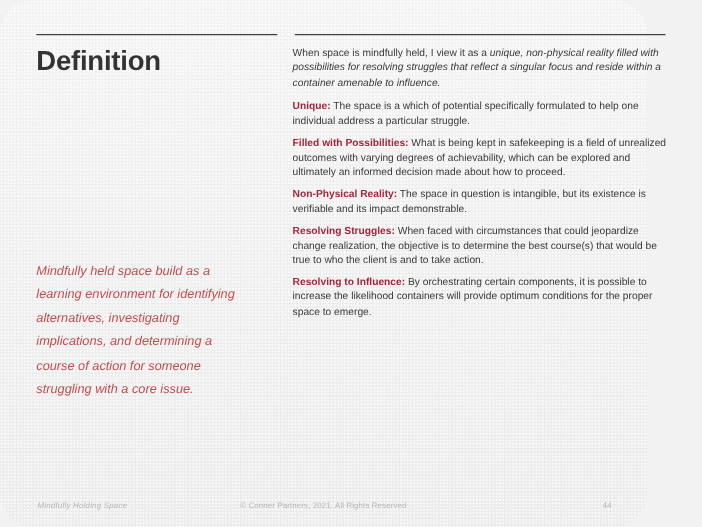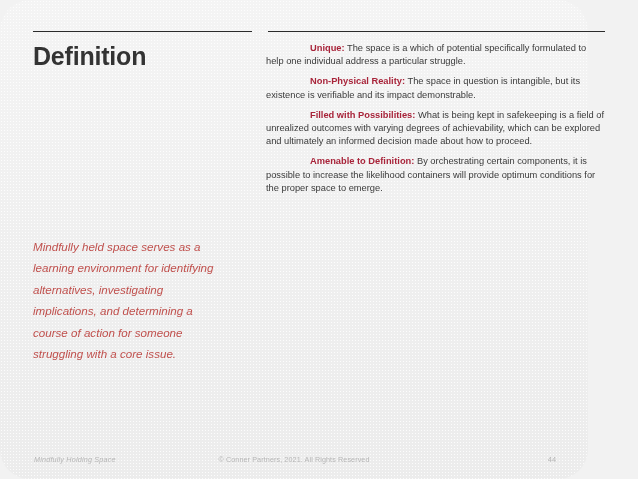--- a/index.html
+++ b/index.html
@@ -84,21 +84,20 @@
   .para {
     font-size: 9.3px;
     line-height: 1.42;
     margin: 0 0 7px 0;
     color: #3a3a3a;
   }
   .para:last-child { margin-bottom: 0; }
   .lbl {
     font-weight: bold;
     color: #a8243a;
-    margin-left: 44px;
   }
 
   
   .footer-left {
     position: absolute;
     left: 34px;
     top: 455px;
     font-size: 7.2px;
     font-style: italic;
     color: #b6b6b6;
@@ -126,35 +125,37 @@
 </head>
 <body>
 
 <div class="slide">
 
   <div class="rule rule-left"></div>
   <div class="rule rule-right"></div>
 
   <div class="title">Definition</div>
 
-  <div class="callout">Mindfully held space serves as a learning environment for identifying alternatives, investigating implications, and determining a course of action for someone struggling with a core issue.</div>
+  <div class="callout">Mindfully held space build as a learning environment for identifying alternatives, investigating implications, and determining a course of action for someone struggling with a core issue.</div>
 
   <div class="body-col">
 
+    <p class="lede"><span>When space is mindfully held, I view it as a </span><span class="em">unique, non-physical reality filled with possibilities for resolving struggles that reflect a singular focus and reside within a container amenable to influence.</span></p>
 
     <p class="para"><span class="lbl">Unique:</span><span> The space is a which of potential specifically formulated to help one individual address a particular struggle.</span></p>
 
+    <p class="para"><span class="lbl">Filled with Possibilities:</span><span> What is being kept in safekeeping is a field of unrealized outcomes with varying degrees of achievability, which can be explored and ultimately an informed decision made about how to proceed.</span></p>
+
     <p class="para"><span class="lbl">Non-Physical Reality:</span><span> The space in question is intangible, but its existence is verifiable and its impact demonstrable.</span></p>
 
-    <p class="para"><span class="lbl">Filled with Possibilities:</span><span> What is being kept in safekeeping is a field of unrealized outcomes with varying degrees of achievability, which can be explored and ultimately an informed decision made about how to proceed.</span></p>
+    <p class="para"><span class="lbl">Resolving Struggles:</span><span> When faced with circumstances that could jeopardize change realization, the objective is to determine the best course(s) that would be true to who the client is and to take action.</span></p>
 
 
 
-
-    <p class="para"><span class="lbl">Amenable to Definition:</span><span> By orchestrating certain components, it is possible to increase the likelihood containers will provide optimum conditions for the proper space to emerge.</span></p>
+    <p class="para"><span class="lbl">Resolving to Influence:</span><span> By orchestrating certain components, it is possible to increase the likelihood containers will provide optimum conditions for the proper space to emerge.</span></p>
 
   </div>
 
   <div class="footer-left">Mindfully Holding Space</div>
   <div class="footer-center">© Conner Partners, 2021. All Rights Reserved</div>
   <div class="footer-right">44</div>
 
 </div>
 
 </body></html>

